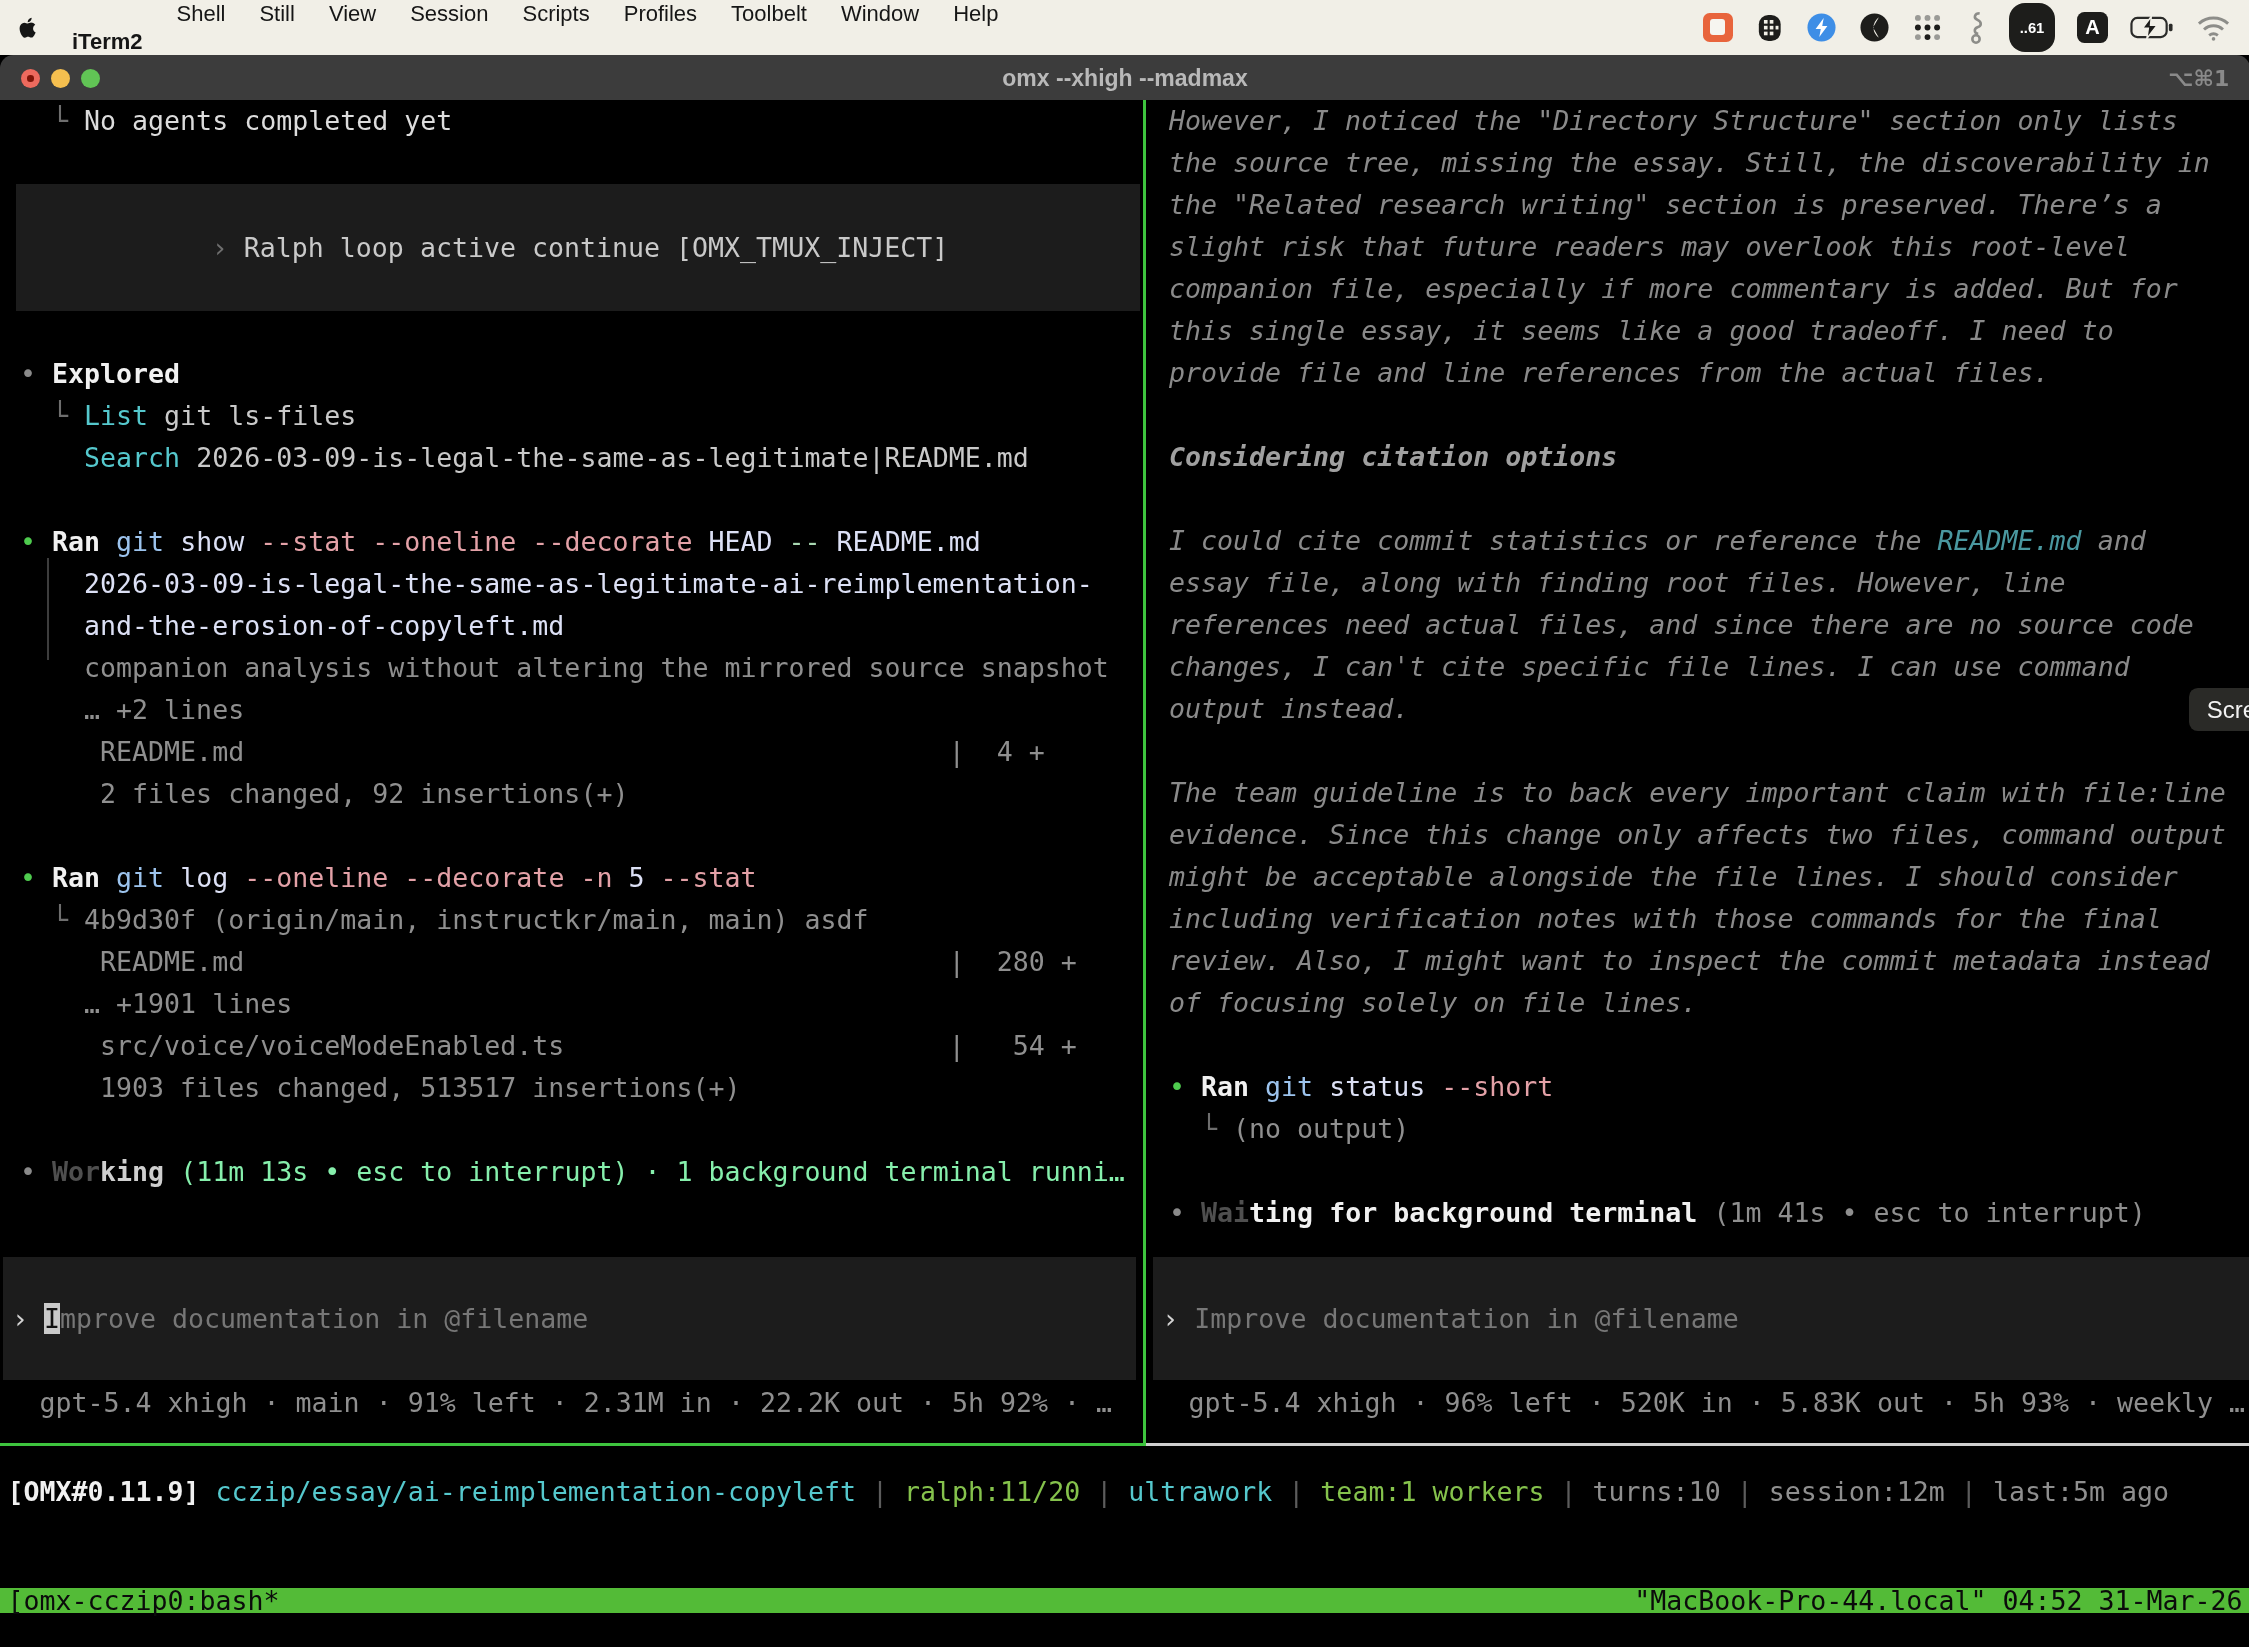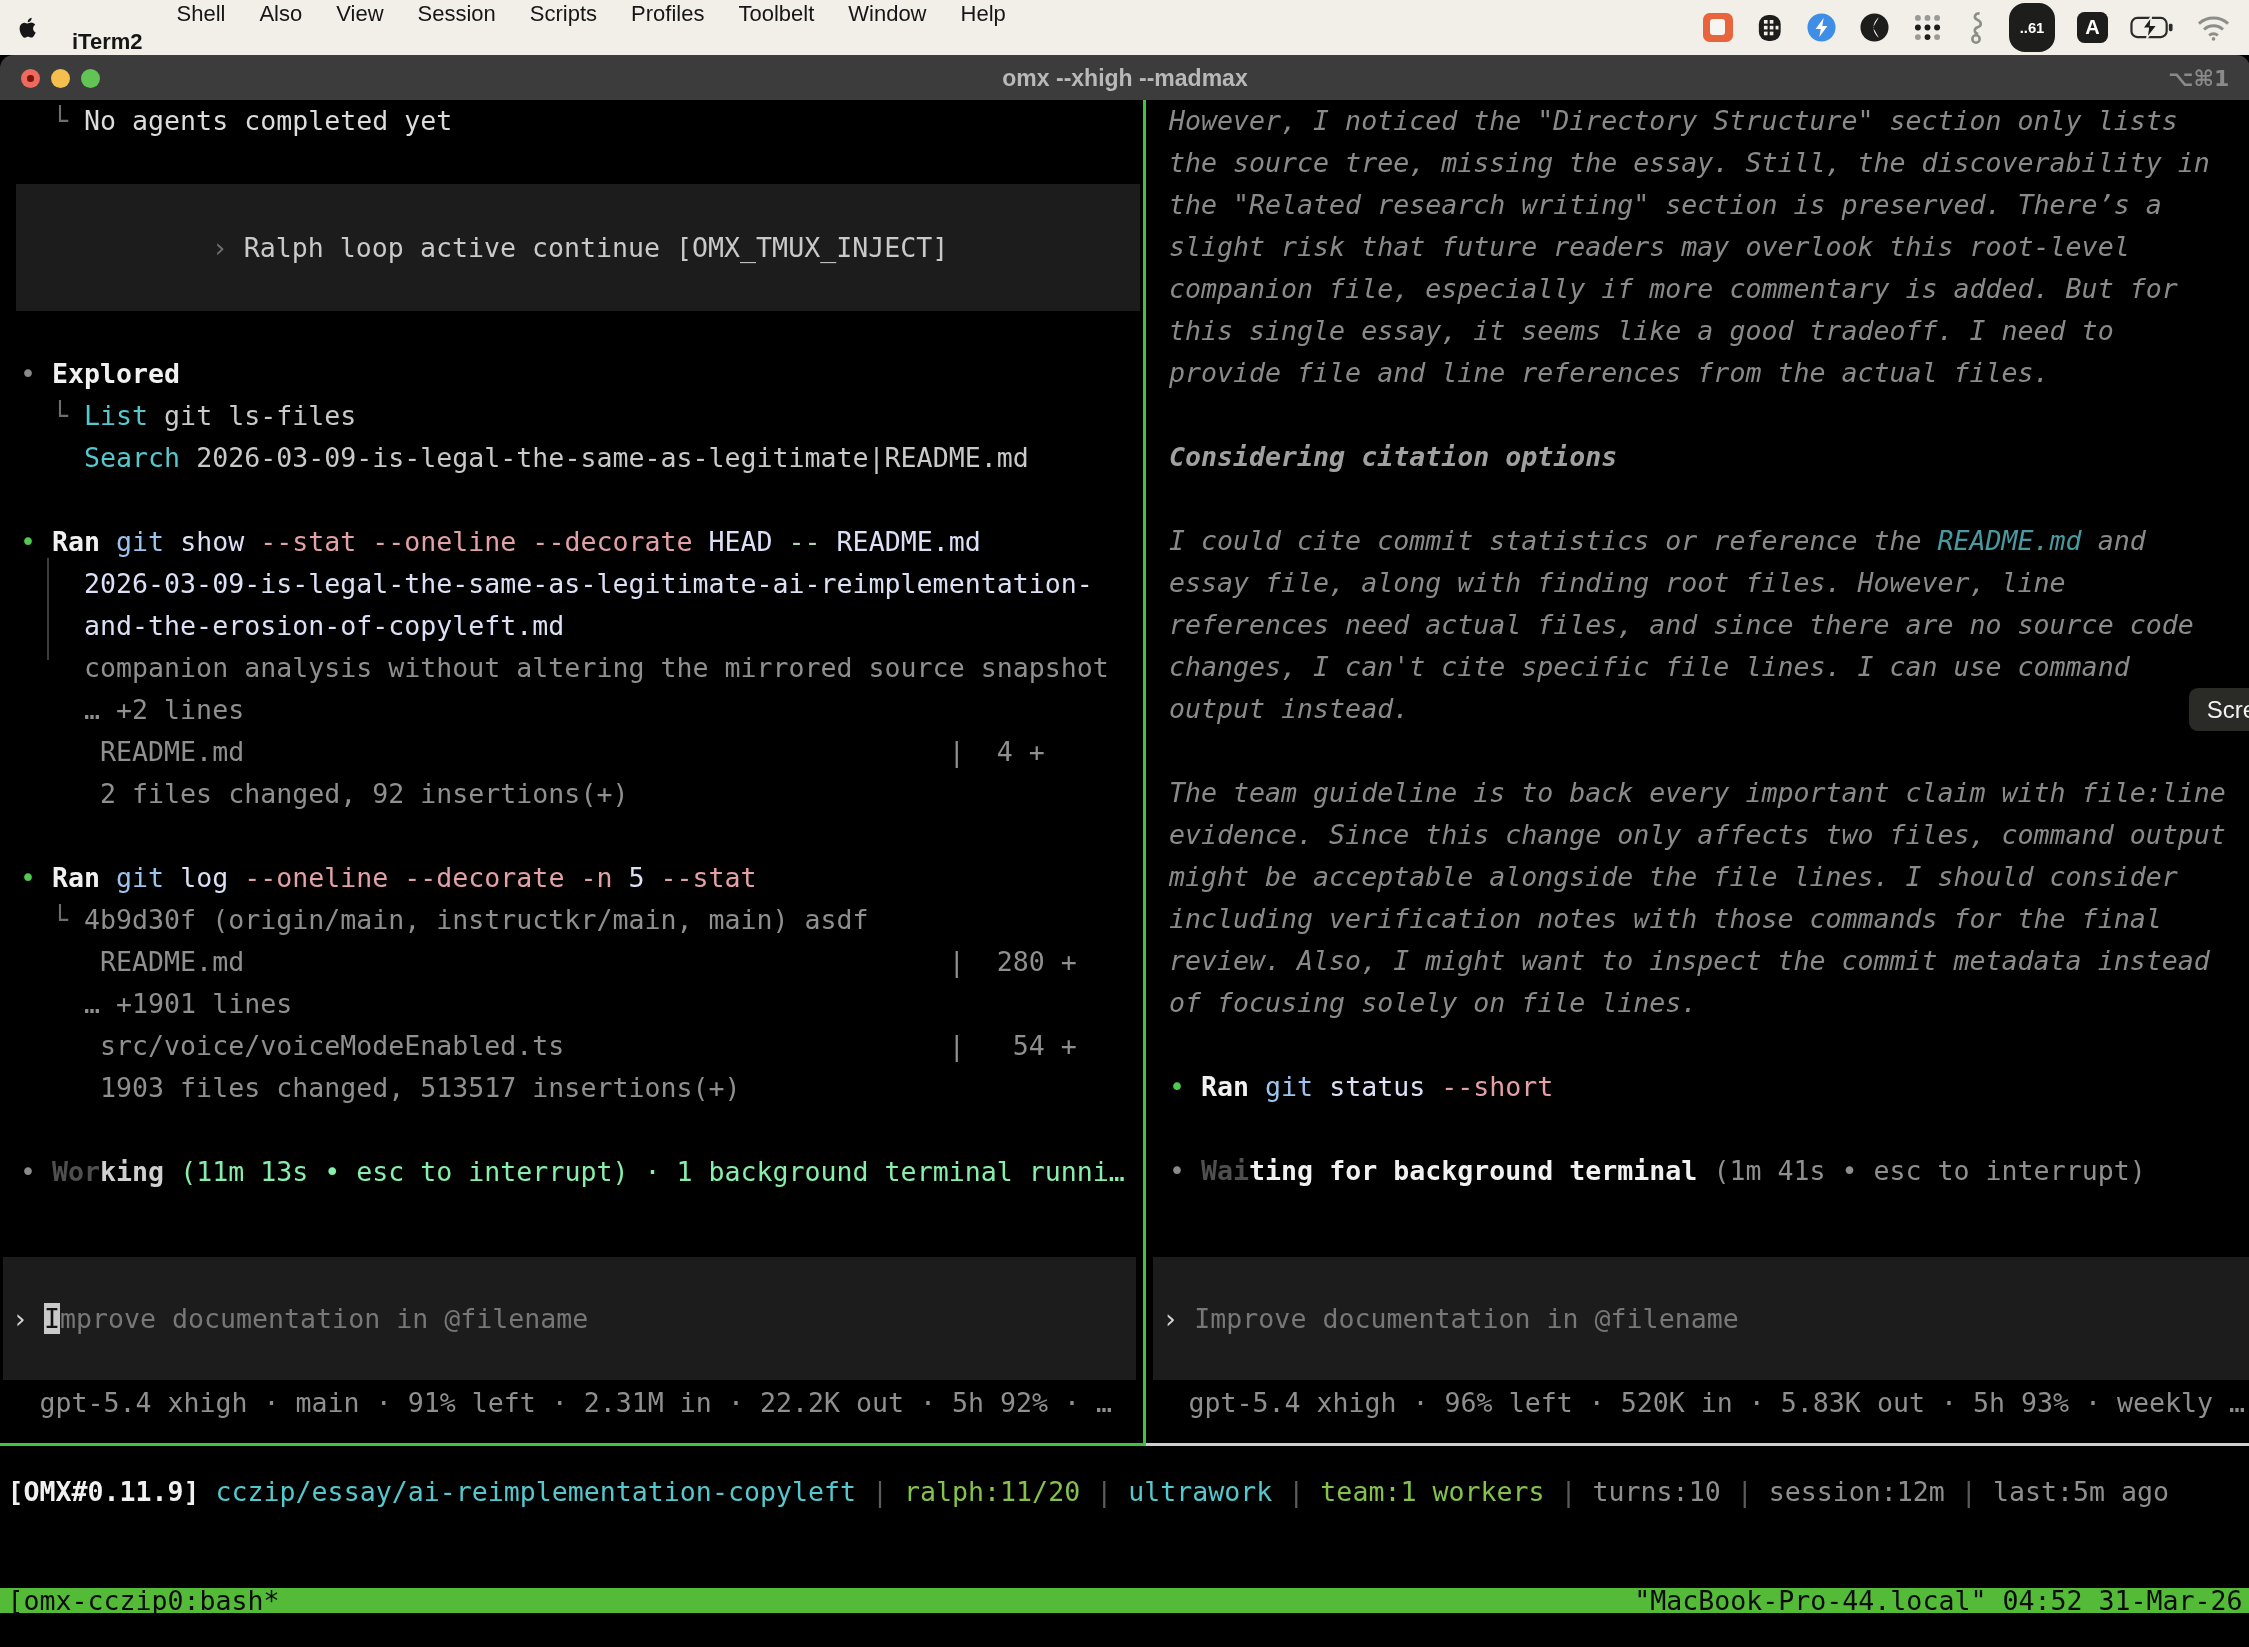--- a/index.html
+++ b/index.html
@@ -61,21 +61,21 @@
 
 <div class="menubar">
   <span class="apple">
     <svg width="20" height="23.6" viewBox="0 0 24 28" fill="#161616">
         <path d="M16.9 14.7c0-3 2.5-4.4 2.6-4.5-1.4-2.1-3.6-2.4-4.4-2.4-1.9-.2-3.6 1.1-4.6 1.1-1 0-2.4-1.1-3.9-1.1-2 0-3.9 1.2-4.9 3-2.1 3.6-.5 9 1.5 12 1 1.4 2.2 3.1 3.8 3 1.5-.1 2.1-1 3.9-1s2.3 1 3.9.9c1.6 0 2.6-1.5 3.6-2.9 1.1-1.7 1.6-3.3 1.6-3.4-.1 0-3.1-1.2-3.1-4.7zM14 5.6c.8-1 1.4-2.4 1.2-3.8-1.2.1-2.6.8-3.4 1.8-.8.9-1.5 2.3-1.3 3.7 1.3.1 2.7-.7 3.5-1.7z"></path>
       </svg>
   </span>
   <nav class="menu-items" id="menu-items">
       <span class="menu-item app">iTerm2</span>
       <span class="menu-item">Shell</span>
-      <span class="menu-item">Also</span>
+      <span class="menu-item">Still</span>
       <span class="menu-item">View</span>
       <span class="menu-item">Session</span>
       <span class="menu-item">Scripts</span>
       <span class="menu-item">Profiles</span>
       <span class="menu-item">Toolbelt</span>
       <span class="menu-item">Window</span>
       <span class="menu-item">Help</span>
     </nav>
   <div class="tray">
     <span class="ti">
@@ -223,20 +223,21 @@
         <div class="row"><span style="color: rgb(138, 138, 138); font-style: italic;">output instead.</span></div>
         <div class="row"></div>
         <div class="row"><span style="color: rgb(138, 138, 138); font-style: italic;">The team guideline is to back every important claim with file:line</span></div>
         <div class="row"><span style="color: rgb(138, 138, 138); font-style: italic;">evidence. Since this change only affects two files, command output</span></div>
         <div class="row"><span style="color: rgb(138, 138, 138); font-style: italic;">might be acceptable alongside the file lines. I should consider</span></div>
         <div class="row"><span style="color: rgb(138, 138, 138); font-style: italic;">including verification notes with those commands for the final</span></div>
         <div class="row"><span style="color: rgb(138, 138, 138); font-style: italic;">review. Also, I might want to inspect the commit metadata instead</span></div>
         <div class="row"><span style="color: rgb(138, 138, 138); font-style: italic;">of focusing solely on file lines.</span></div>
         <div class="row"></div>
         <div class="row"><span style="color: rgb(78, 203, 78);">• </span><span style="color: rgb(241, 241, 241); font-weight: 700;">Ran </span><span style="color: rgb(156, 195, 237);">git </span><span style="color: rgb(220, 224, 245);">status </span><span style="color: rgb(227, 161, 167);">--short</span></div>
+        <div class="row"><span style="color: rgb(110, 110, 110);">  └ </span><span style="color: rgb(143, 143, 143);">(no output)</span></div>
         <div class="row"></div>
         <div class="row"><span style="color: rgb(138, 138, 138);">• </span><span style="color: rgb(79, 79, 79); font-weight: 700;">Wai</span><span style="color: rgb(241, 241, 241); font-weight: 700;">ting for background terminal</span><span style="color: rgb(143, 143, 143);"> (1m 41s • esc to interrupt)</span></div>
       </div>
     <div class="prompt-box"><div class="row"><span style="color: rgb(210, 210, 210);">› </span><span style="color: rgb(119, 119, 119);">Improve documentation in @filename</span></div></div>
     <div class="status-row"><span style="color: rgb(143, 143, 143);">  gpt-5.4 xhigh · 96% left · 520K in · 5.83K out · 5h 93% · weekly …</span></div>
   </div>
 
   <div class="hrule-l"></div>
   <div class="hrule-r"></div>
 

